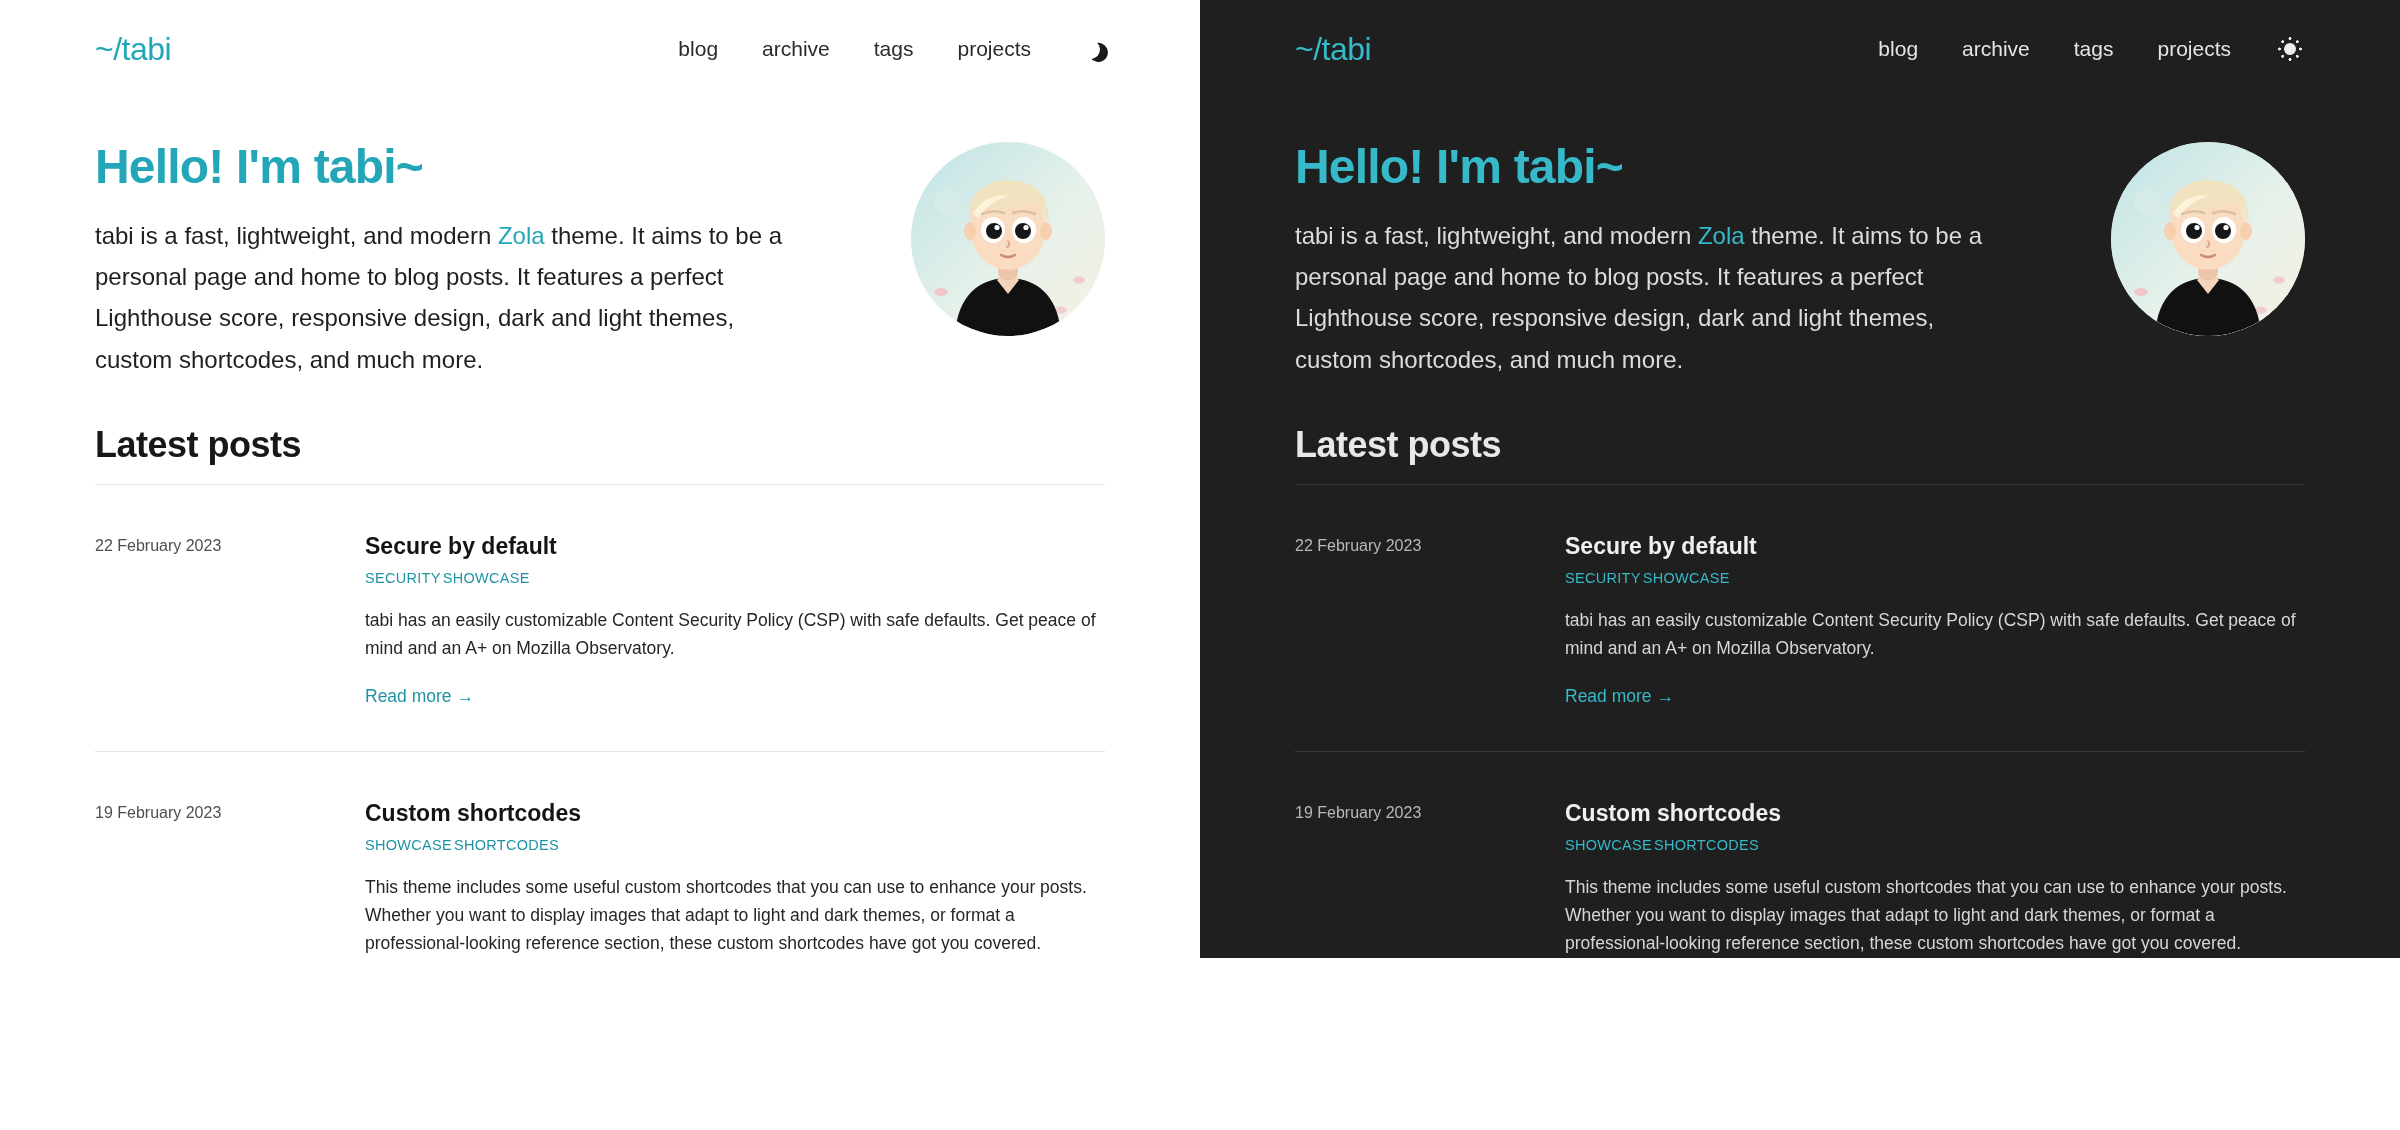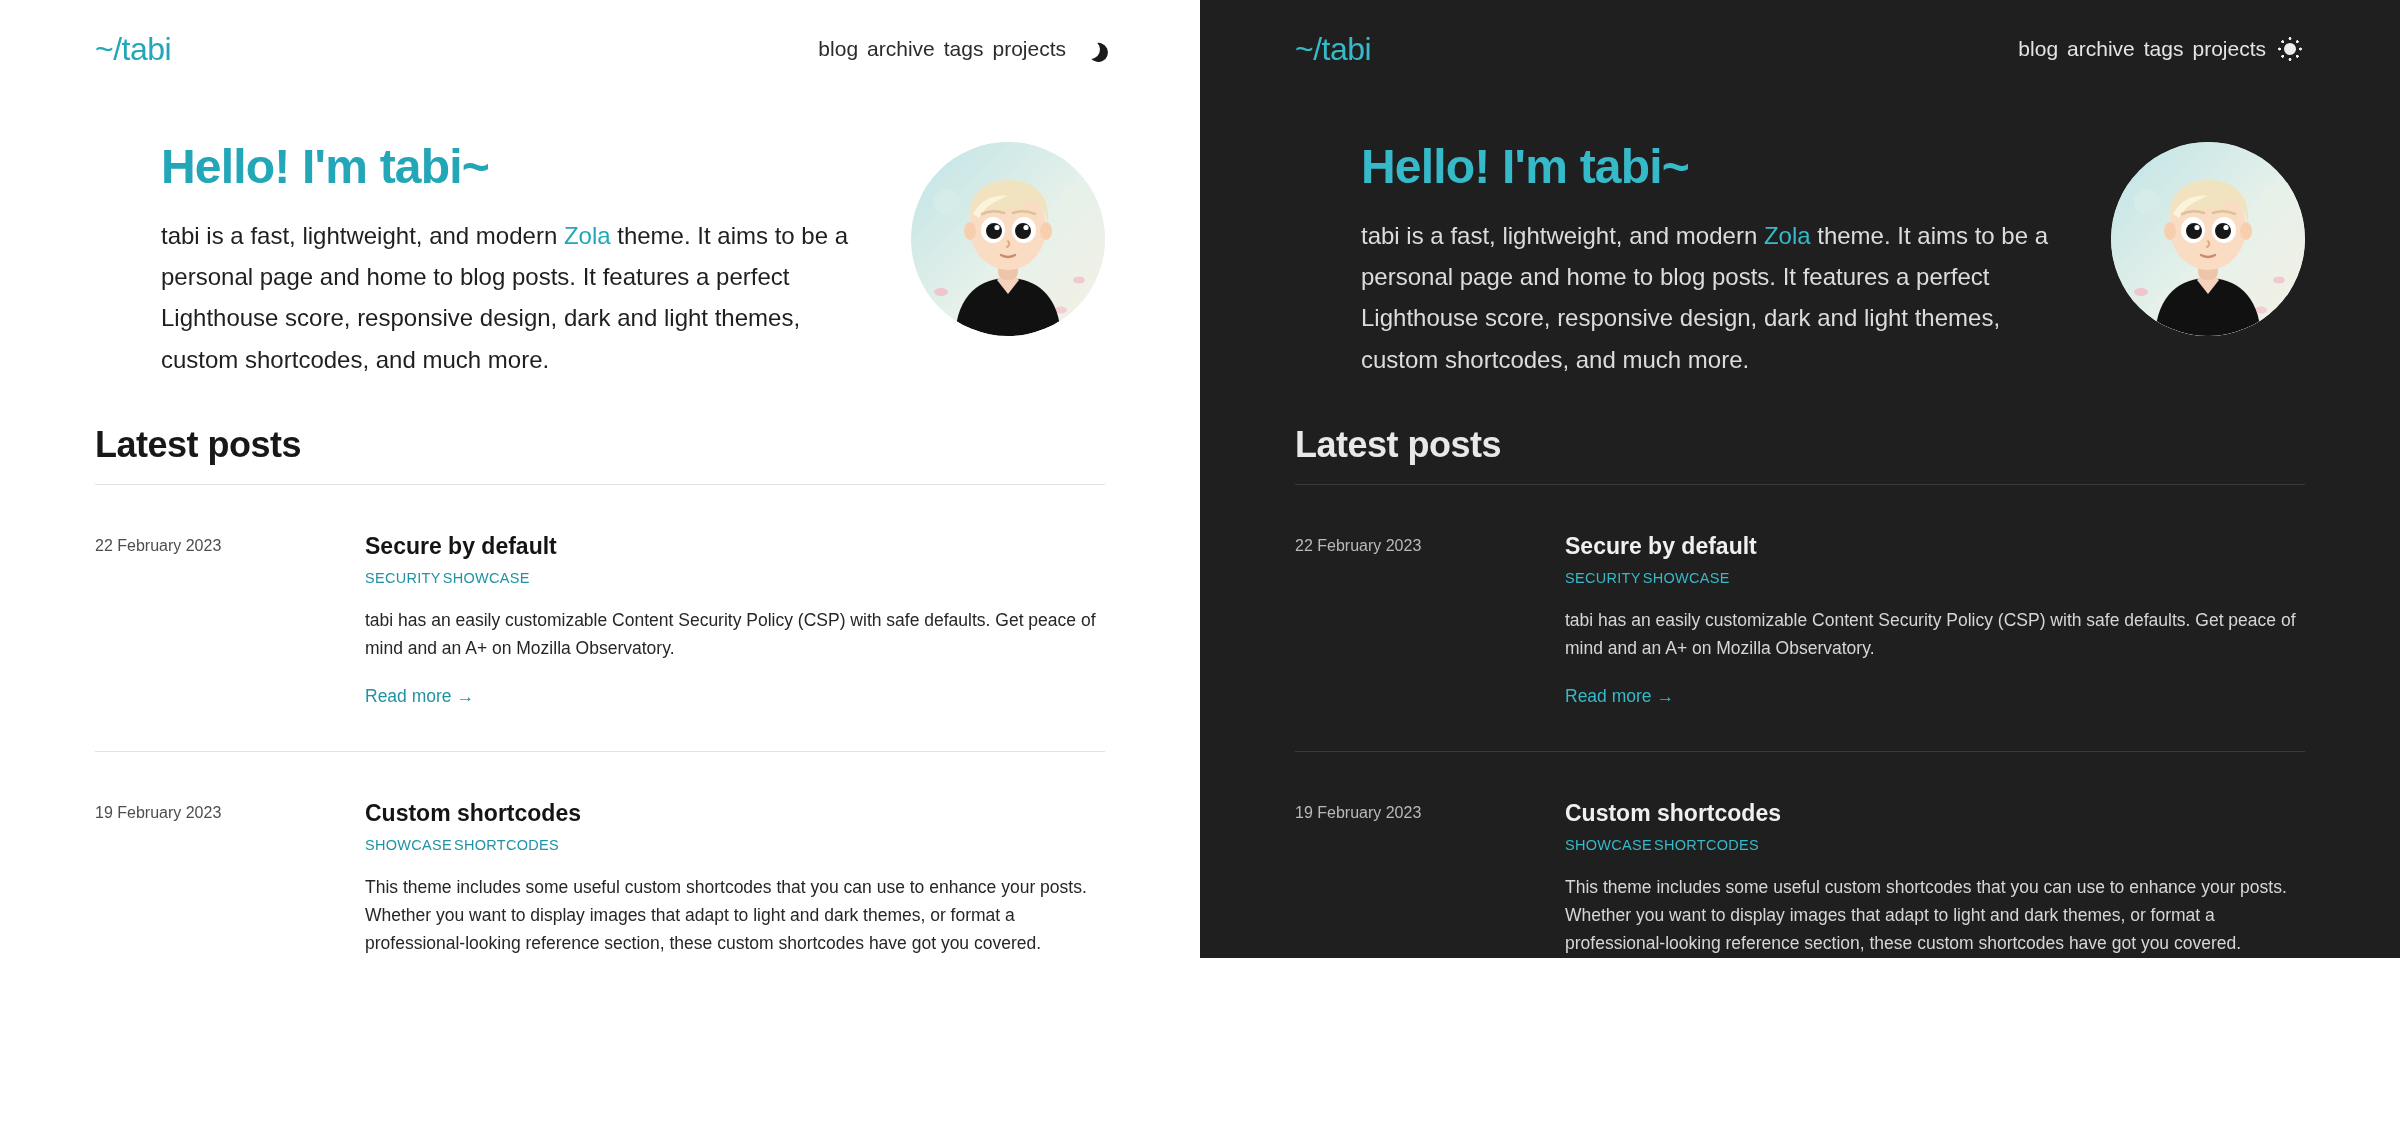--- a/index.html
+++ b/index.html
@@ -47,21 +47,21 @@
   .brand {
     font-size: 32px;
     color: #23a6b8;
     text-decoration: none;
     letter-spacing: -0.5px;
   }
   .pane.dark .brand { color: #36b9c8; }
   .navwrap {
     display: flex;
     align-items: center;
-    gap: 9px;
+    gap: 44px;
   }
   .navlink {
     font-size: 21px;
     text-decoration: none;
     color: #2b2b2b;
   }
   .pane.dark .navlink { color: #e4e4e4; }
   .theme-toggle {
     width: 30px;
     height: 30px;
@@ -102,21 +102,21 @@
       radial-gradient(circle at 4.6px 4.6px, #ededed 1.3px, transparent 1.5px),
       radial-gradient(circle at 19.4px 4.6px, #ededed 1.3px, transparent 1.5px),
       radial-gradient(circle at 4.6px 19.4px, #ededed 1.3px, transparent 1.5px),
       radial-gradient(circle at 19.4px 19.4px, #ededed 1.3px, transparent 1.5px);
   }
 
   
   .hero {
     display: flex;
     align-items: flex-start;
-    justify-content: flex-end;
+    justify-content: space-between;
     margin-top: 62px;
     gap: 30px;
   }
   .hero-text { max-width: 720px; }
   .hero-title {
     font-size: 48px;
     line-height: 1.06;
     color: #23a6b8;
     margin: 0 0 22px 0;
     font-weight: 700;

